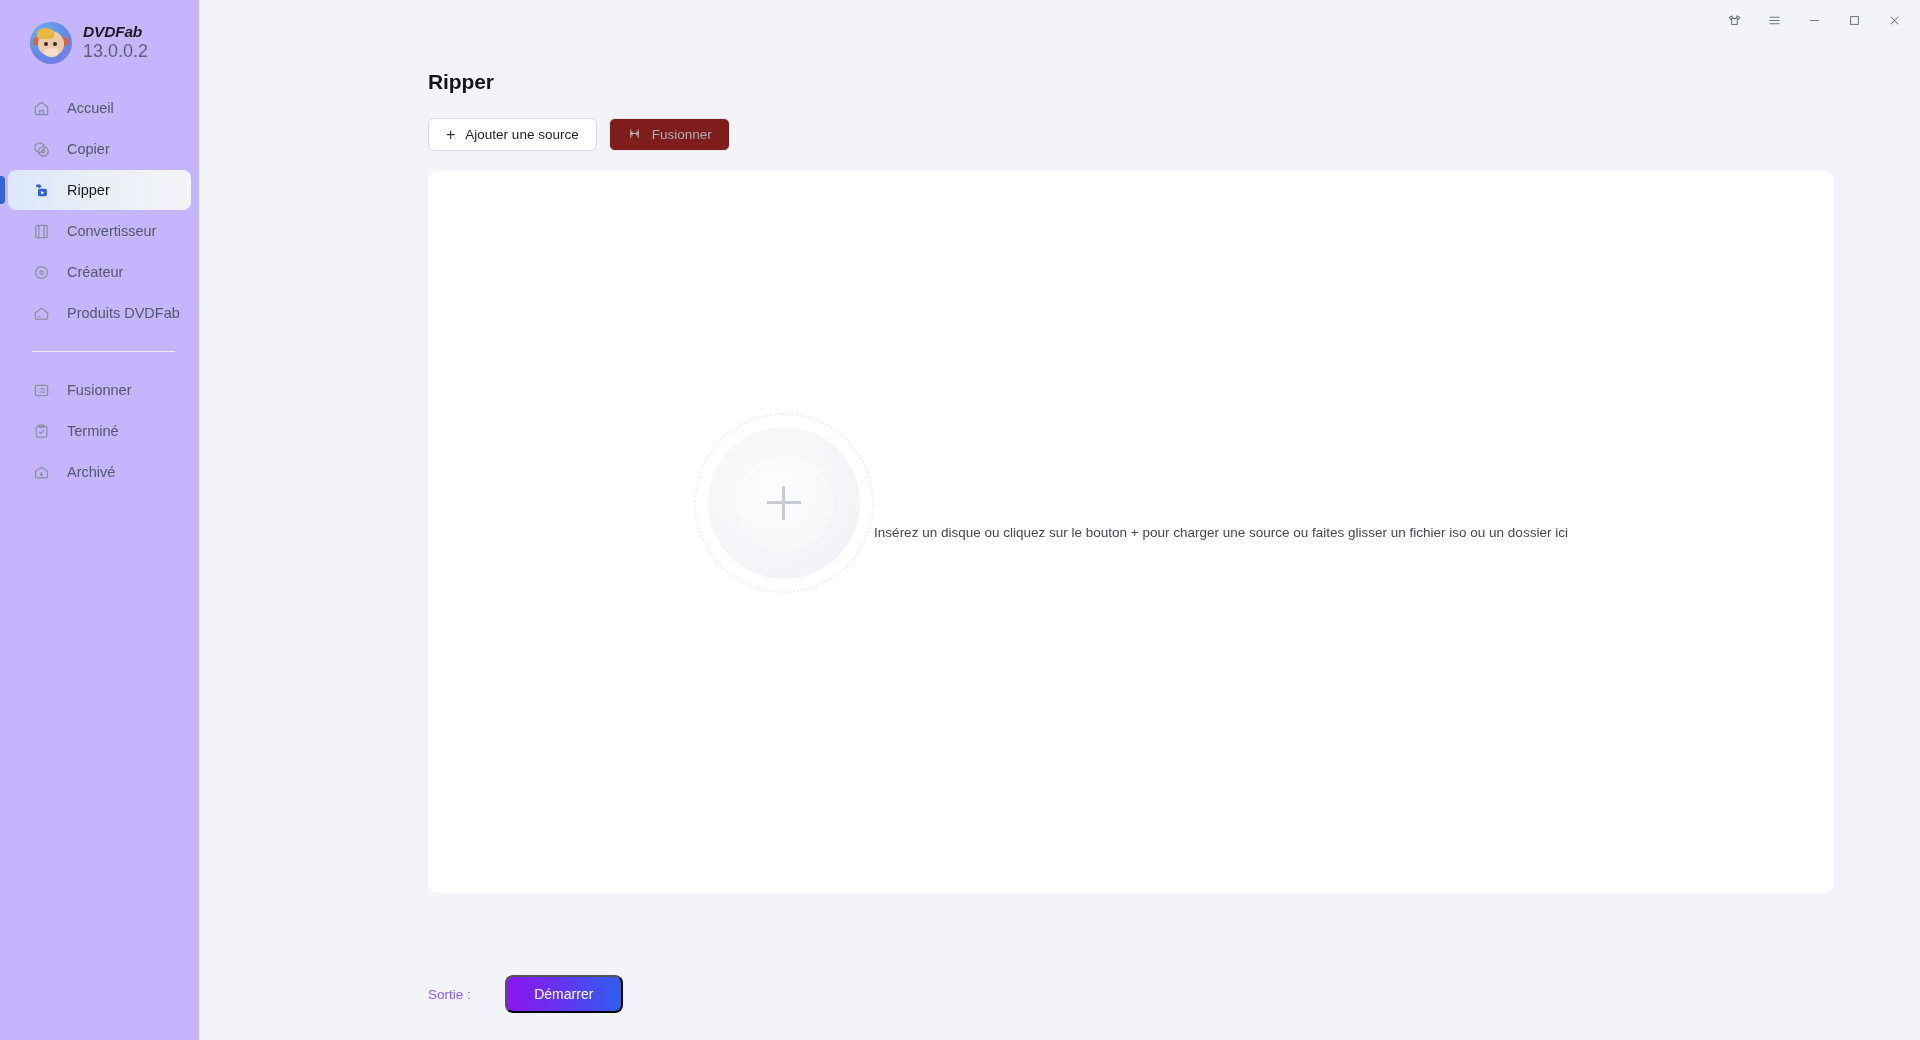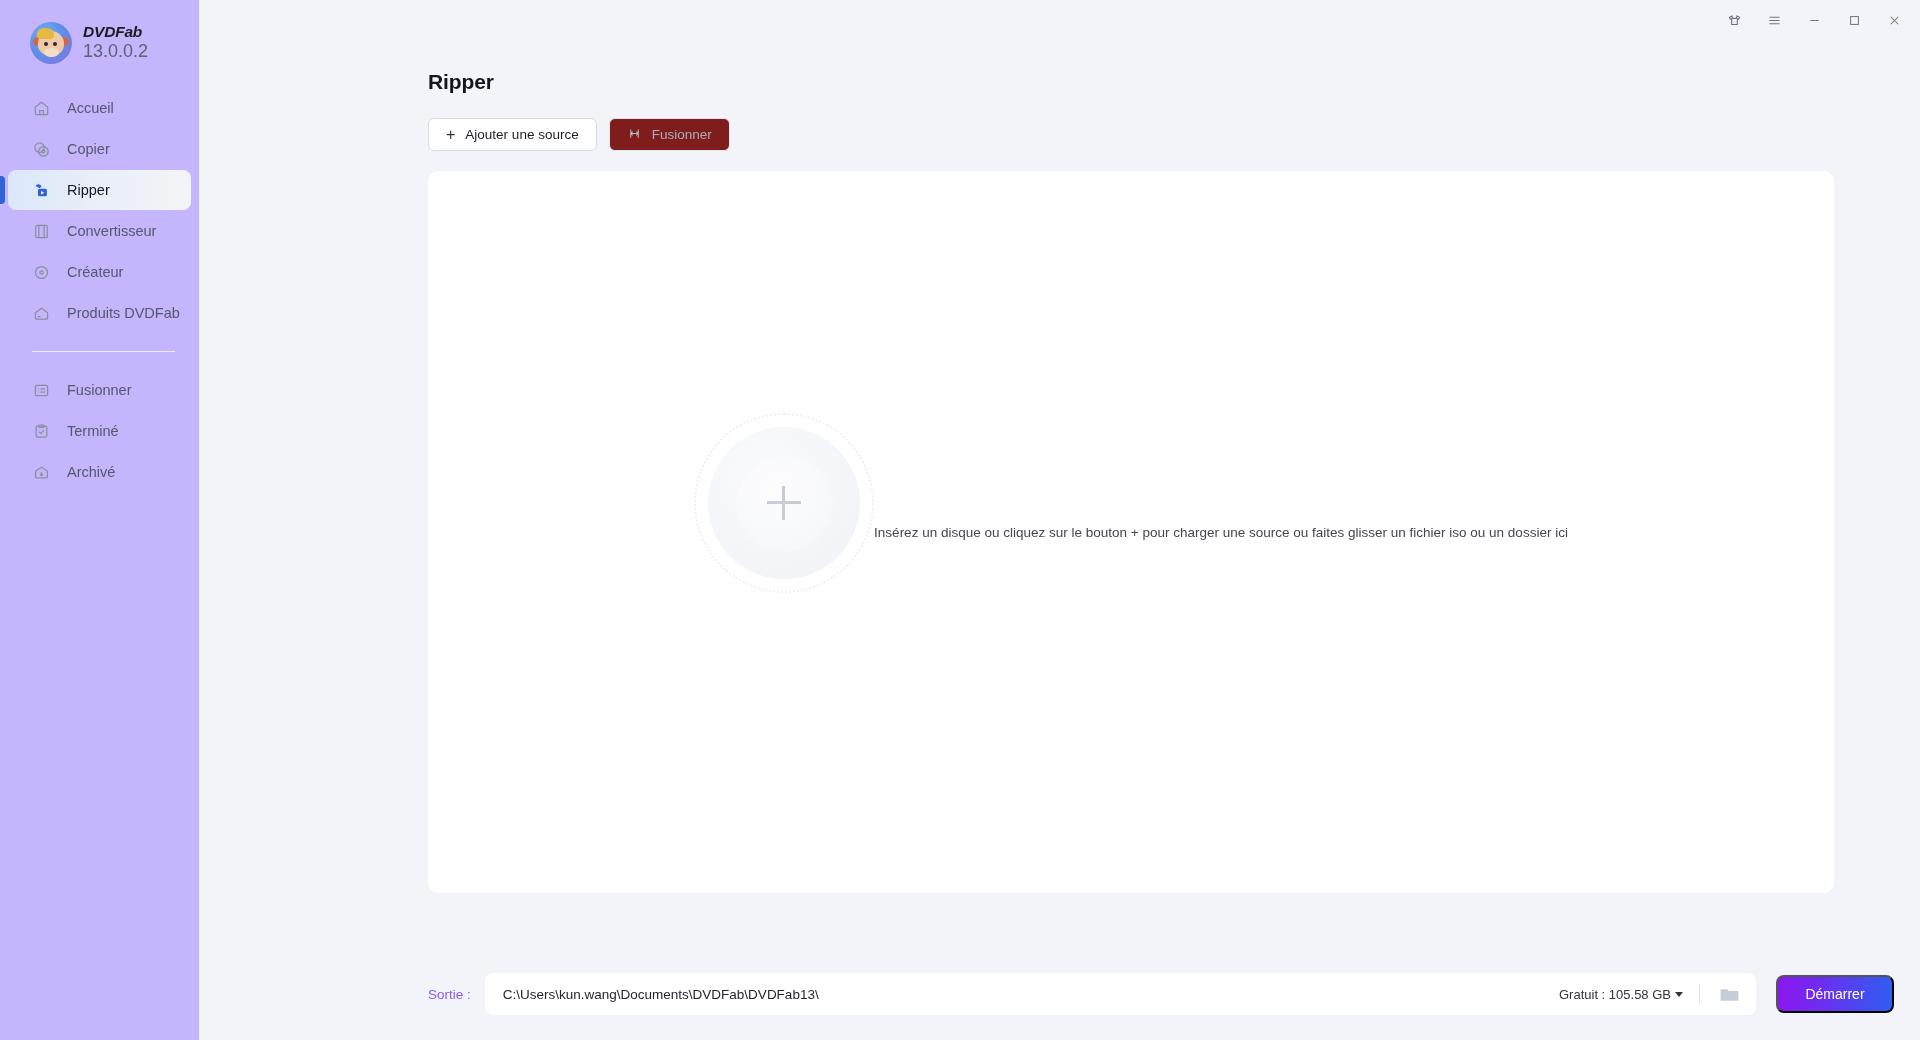--- a/index.html
+++ b/index.html
@@ -377,34 +377,19 @@
             <div class="disc-plus"></div>
           </div>
           <div class="dz-hint">Insérez un disque ou cliquez sur le bouton +  pour charger une source ou faites glisser un fichier iso ou un dossier ici</div>
         </div>
 
       </div>
     </div>
 
     <div class="bottombar">
       <span class="out-label">Sortie :</span>
-      <div class="out-field">
-        <span class="out-path">C:\Users\kun.wang\Documents\DVDFab\DVDFab13\</span>
-        <span class="out-right">
-          <span class="free-space">
-            <span>Gratuit : 105.58 GB</span>
-            <span class="caret"></span>
-          </span>
-          <span class="v-sep"></span>
-          <span class="folder-btn">
-            <svg width="21" height="21" viewBox="0 0 22 22" fill="#c8ccd6">
-              <path d="M2.6 5.4h6l1.6 1.9h9.2c.5 0 .9.4.9.9v8.5c0 .5-.4.9-.9.9H2.6a.9.9 0 0 1-.9-.9V6.3c0-.5.4-.9.9-.9z"></path>
-            </svg>
-          </span>
-        </span>
-      </div>
       <button class="btn-start">
         <span>Démarrer</span>
       </button>
     </div>
 
   </section>
 </div>
 
 </body></html>

